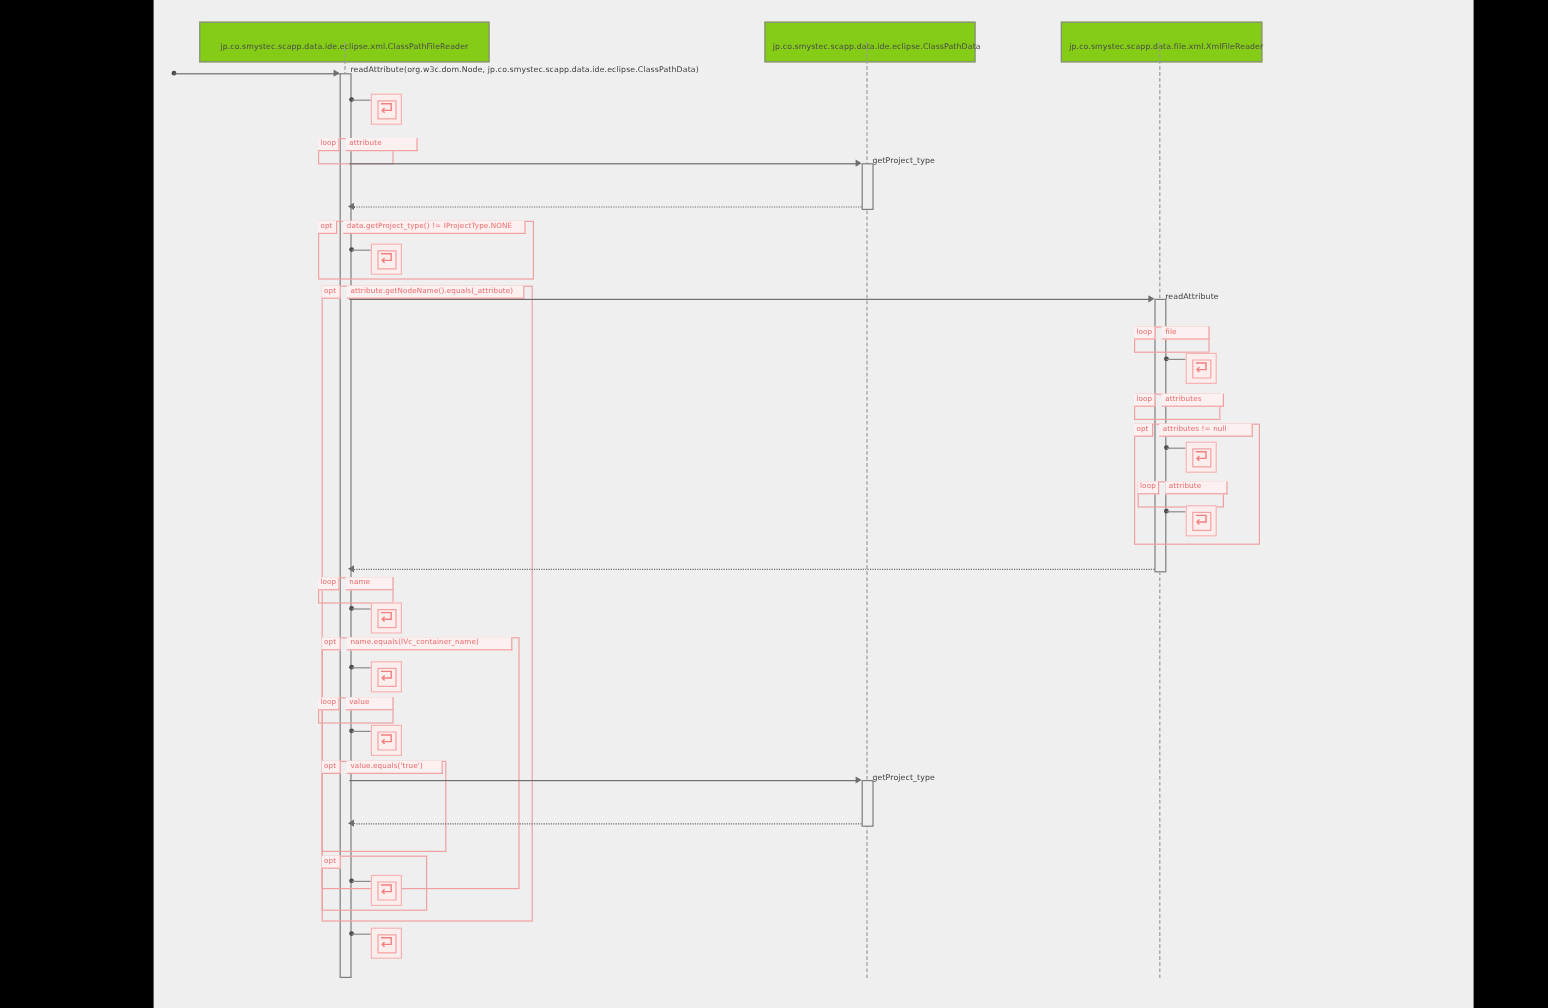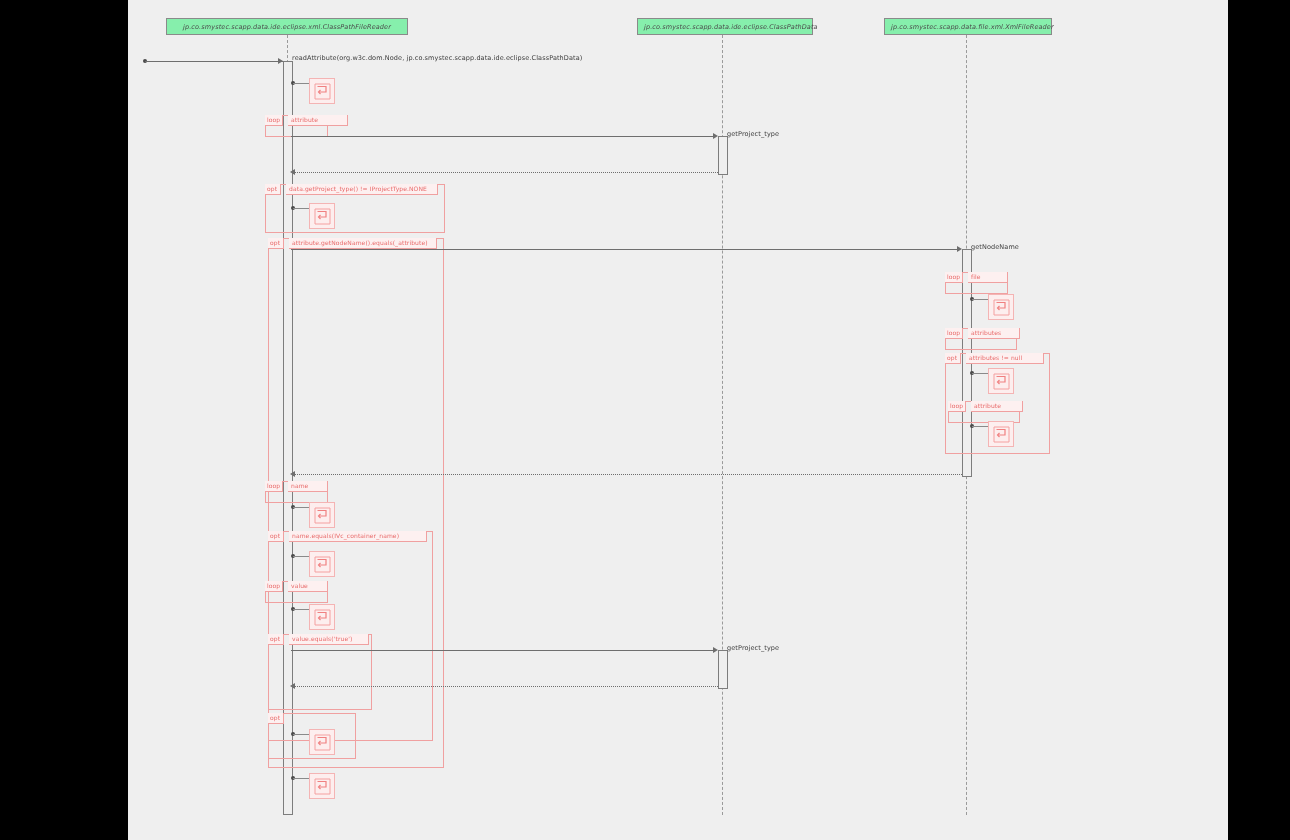--- a/index.html
+++ b/index.html
@@ -1,22 +1,22 @@
 <!DOCTYPE html>
 <html><head>
 <meta charset="utf-8">
 <style>
   html,body{margin:0;padding:0;background:#000;}
   body{width:1290px;height:840px;overflow:hidden;font-family:"DejaVu Sans",sans-serif;}
   #root{position:relative;width:1290px;height:840px;background:#000;}
   #canvas{position:absolute;left:128px;top:0;width:1100px;height:840px;background:#efefef;overflow:hidden;}
 
-  .lifeline-head{position:absolute;border:1px solid #8a8a8a;background:#86efac;
+  .lifeline-head{position:absolute;border:1px solid #8a8a8a;background:#84cc16;
     font-size:6.5px;color:#4a4a4a;white-space:nowrap;text-align:center;
-    padding:4px 6px;box-sizing:border-box;letter-spacing:.1px;font-style:italic;}
+    padding:16px 6px;box-sizing:border-box;letter-spacing:.1px;}
   .lifeline-dash{position:absolute;width:0;border-left:1px dashed #9a9a9a;}
   .activation{position:absolute;background:#efefef;border:1px solid #7d7d7d;}
 
   .msg-line{position:absolute;height:0;border-top:1px solid #6e6e6e;}
   .msg-line.ret{border-top:1px dotted #6e6e6e;}
   .msg-label{position:absolute;font-size:6.5px;color:#3c3c3c;white-space:nowrap;letter-spacing:.1px;}
   .arrow-r{position:absolute;width:0;height:0;border-top:3px solid transparent;
     border-bottom:3px solid transparent;border-left:5px solid #6e6e6e;}
   .arrow-l{position:absolute;width:0;height:0;border-top:3px solid transparent;
     border-bottom:3px solid transparent;border-right:5px solid #6e6e6e;}
@@ -96,21 +96,21 @@
     </div>
 
     <div class="frag" style="left:140px;top:238px;width:176px;height:530px;"></div>
     <div class="guard-box" style="left:140px;top:238px;width:16px;height:11px;"></div>
     <div class="frag-kw" style="left:142px;top:239px;">opt</div>
     <div class="guard-box" style="left:161px;top:238px;width:148px;height:11px;"></div>
     <div class="frag-guard" style="left:164px;top:239px;">attribute.getNodeName().equals(_attribute)</div>
 
     <div class="msg-line" style="left:163px;top:249px;width:667px;"></div>
     <div class="arrow-r" style="left:829px;top:246px;"></div>
-    <div class="msg-label" style="left:843px;top:243px;">getNodeName</div>
+    <div class="msg-label" style="left:843px;top:243px;">readAttribute</div>
     <div class="msg-line ret" style="left:166px;top:474px;width:668px;"></div>
     <div class="arrow-l" style="left:162px;top:471px;"></div>
 
     <div class="frag" style="left:817px;top:272px;width:63px;height:22px;"></div>
     <div class="guard-box" style="left:817px;top:272px;width:18px;height:11px;"></div>
     <div class="frag-kw" style="left:819px;top:273px;">loop</div>
     <div class="guard-box" style="left:840px;top:272px;width:40px;height:11px;"></div>
     <div class="frag-guard" style="left:843px;top:273px;">file</div>
 
     <div class="selfdot" style="left:842px;top:297px;"></div>

